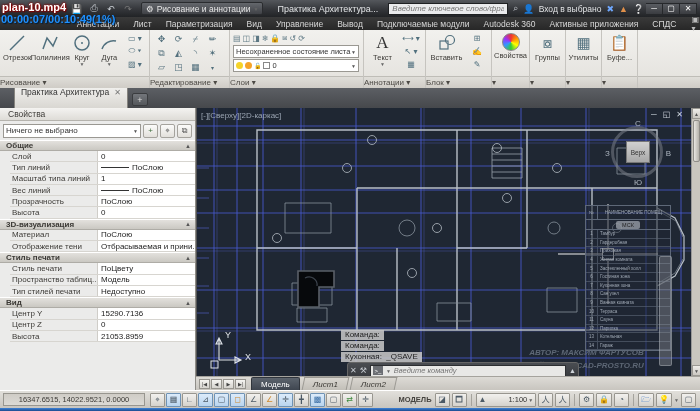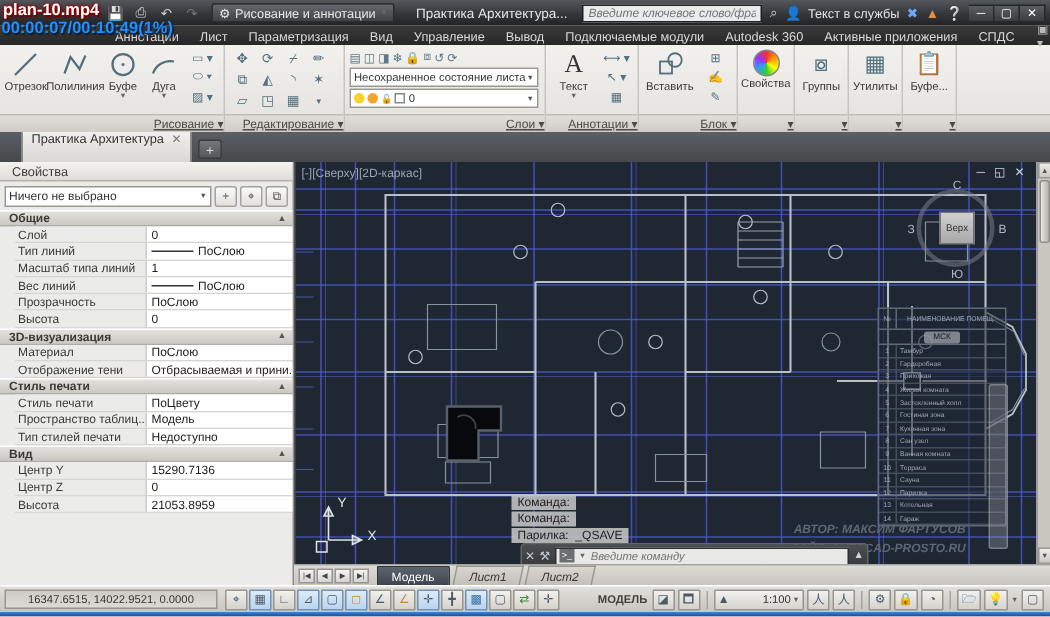--- a/index.html
+++ b/index.html
@@ -26,21 +26,21 @@
 
   
   #menurow { left:0; top:17px; width:700px; height:13px; background:linear-gradient(#3a3a3a,#272727); display:flex; align-items:center; color:#d8d8d8; z-index:25; }
   .mtab { padding:0 7px; font-size:8.5px; height:13px; display:flex; align-items:center; white-space:nowrap; }
   #menurow .rec-ico { margin-left:8px; color:#bbb; font-size:8px; }
 
   
   #ribbon { left:0; top:30px; width:700px; height:58px; background:linear-gradient(#f2f1ee,#e3e1dc); border-bottom:1px solid #a9a7a1; display:flex; z-index:20; }
   .panel { height:58px; border-right:1px solid #c6c4bf; display:flex; flex-direction:column; }
   .panel-body { flex:1; display:flex; align-items:flex-start; padding:2px 3px; gap:2px; }
-  .panel-label { height:12px; font-size:8px; color:#4d4a45; text-align:right; background:linear-gradient(#e0ded9,#cfccc6); border-top:1px solid #bfbdb7; line-height:12px; white-space:nowrap;text-decoration:underline; }
+  .panel-label { height:12px; font-size:8px; color:#4d4a45; text-align:left; background:linear-gradient(#e0ded9,#cfccc6); border-top:1px solid #bfbdb7; line-height:12px; white-space:nowrap; }
   .bigbtn { width:34px; display:flex; flex-direction:column; align-items:center; font-size:7.5px; color:#3c3a36; text-align:center; padding-top:1px; }
   .bigbtn svg, .bigbtn .bb-ico { width:20px; height:20px; display:block; }
   .bb-ico { font-size:15px; line-height:20px; color:#51707e; text-align:center; }
   .bb-lbl { line-height:8px; margin-top:1px; }
   .dd-arr { font-size:5px; color:#666; line-height:4px; }
   .mini-col { display:flex; flex-direction:column; gap:1px; }
   .mini { width:22px; height:12px; font-size:8px; color:#51707e; display:flex; align-items:center; justify-content:center; border-radius:2px; }
   .edit-grid { display:grid; grid-template-columns:repeat(4,17px); grid-auto-rows:14px; gap:0; }
   .eg { font-size:9px; color:#53707d; display:flex; align-items:center; justify-content:center; }
   .layers-col { display:flex; flex-direction:column; gap:1px; width:126px; }
@@ -152,21 +152,21 @@
     <span>⚙</span>
     <span>Рисование и аннотации</span>
     <span class="dd-arr">▼</span>
   </div>
   <div class="doc-title">Практика Архитектура...</div>
   <div class="tb-search">
     <input placeholder="Введите ключевое слово/фразу" style="">
   </div>
   <div class="tb-ico">⌕</div>
   <div class="tb-ico">👤</div>
-  <div class="signin">Текст в службы</div>
+  <div class="signin">Вход в выбрано</div>
   <div class="tb-ico" style="color:#6fa8ff">✖</div>
   <div class="tb-ico" style="color:#e0904a">▲</div>
   <div class="tb-ico">❔</div>
   <div class="win-btns">
     <div class="win-btn">─</div>
     <div class="win-btn">▢</div>
     <div class="win-btn">✕</div>
   </div>
 </div>
 
@@ -204,21 +204,21 @@
         <svg viewBox="0 0 20 20">
             <polyline points="3,16 7,5 13,13 17,4" fill="none" stroke="#51707e" stroke-width="1.5"></polyline>
           </svg>
         <span class="bb-lbl">Полилиния</span>
       </div>
       <div class="bigbtn">
         <svg viewBox="0 0 20 20">
             <circle cx="10" cy="10" r="7" fill="none" stroke="#51707e" stroke-width="1.5"></circle>
             <circle cx="10" cy="10" r="1" fill="#51707e"></circle>
           </svg>
-        <span class="bb-lbl">Буфе</span>
+        <span class="bb-lbl">Круг</span>
         <span class="dd-arr">▼</span>
       </div>
       <div class="bigbtn">
         <svg viewBox="0 0 20 20">
             <path d="M3 16 A12 12 0 0 1 17 8" fill="none" stroke="#51707e" stroke-width="1.5"></path>
           </svg>
         <span class="bb-lbl">Дуга</span>
         <span class="dd-arr">▼</span>
       </div>
       <div class="mini-col">
@@ -634,21 +634,21 @@
 
   <div class="abs" id="wm">
     <div>АВТОР: МАКСИМ ФАРТУСОВ</div>
     <div>САЙТ: AUTOCAD-PROSTO.RU</div>
   </div>
 
   <div class="abs" id="cmdhist">
 
   <div class="ch-line">Команда:</div>
       <div class="ch-line">Команда:</div>
-      <div class="ch-line">Парилка:  _QSAVE</div>
+      <div class="ch-line">Кухонная:  _QSAVE</div>
     </div>
 
   <div class="abs" id="cmdbar">
     <span class="cb-ico">✕</span>
     <span class="cb-ico">⚒</span>
     <div class="cb-input">
       <span class="cb-prompt">&gt;_</span>
       <span class="dd-arr">▼</span>
       <input placeholder="Введите команду" style="">
     </div>

